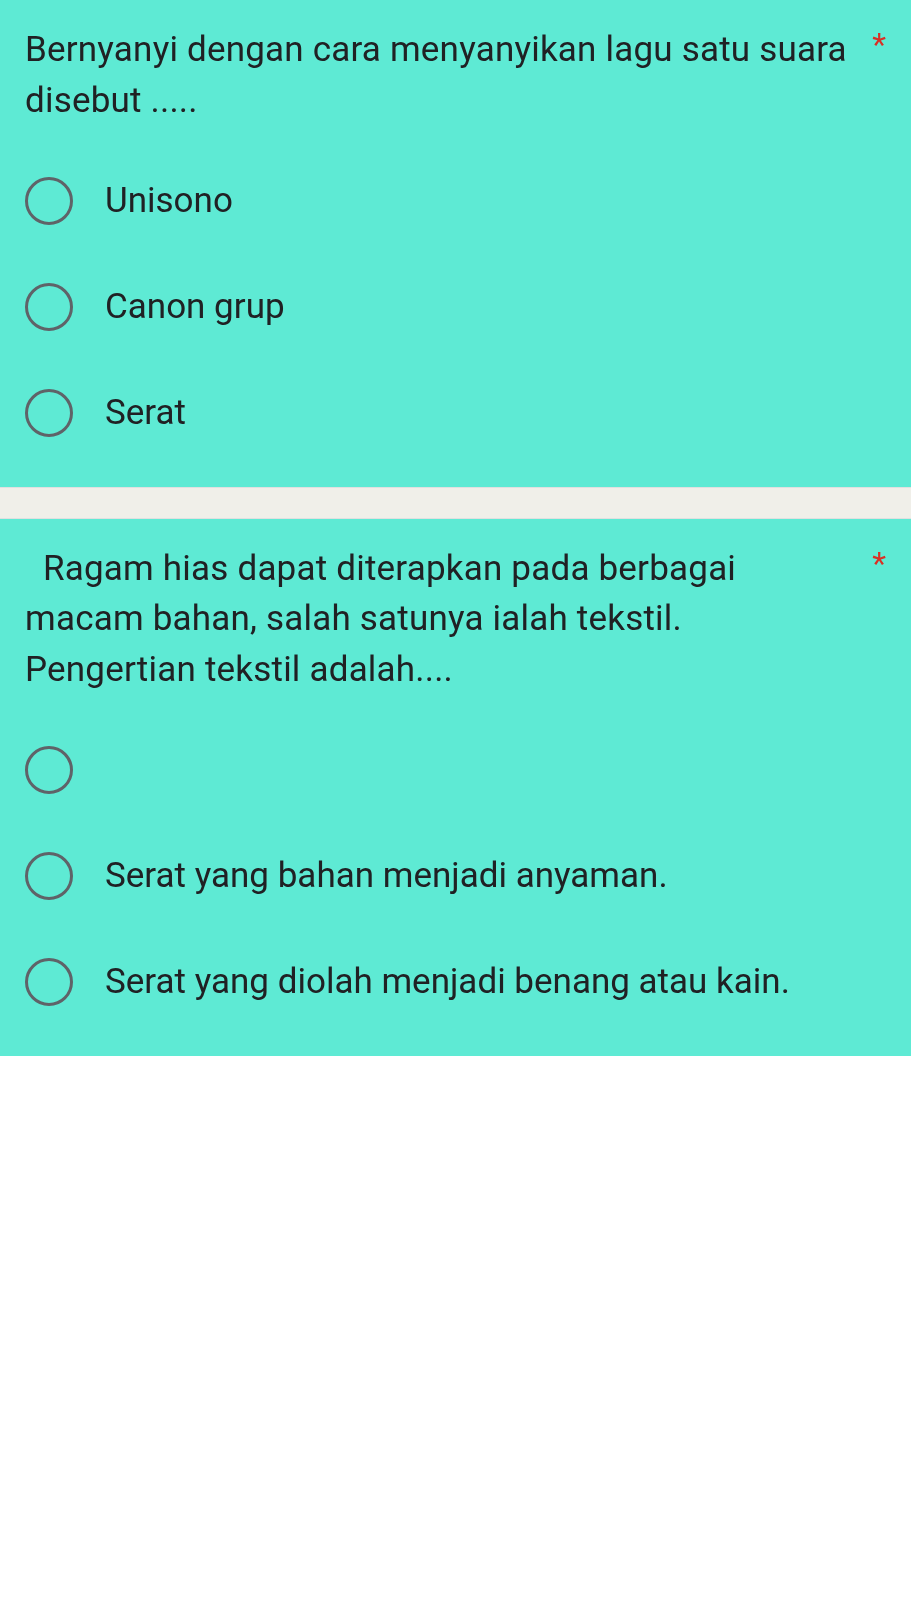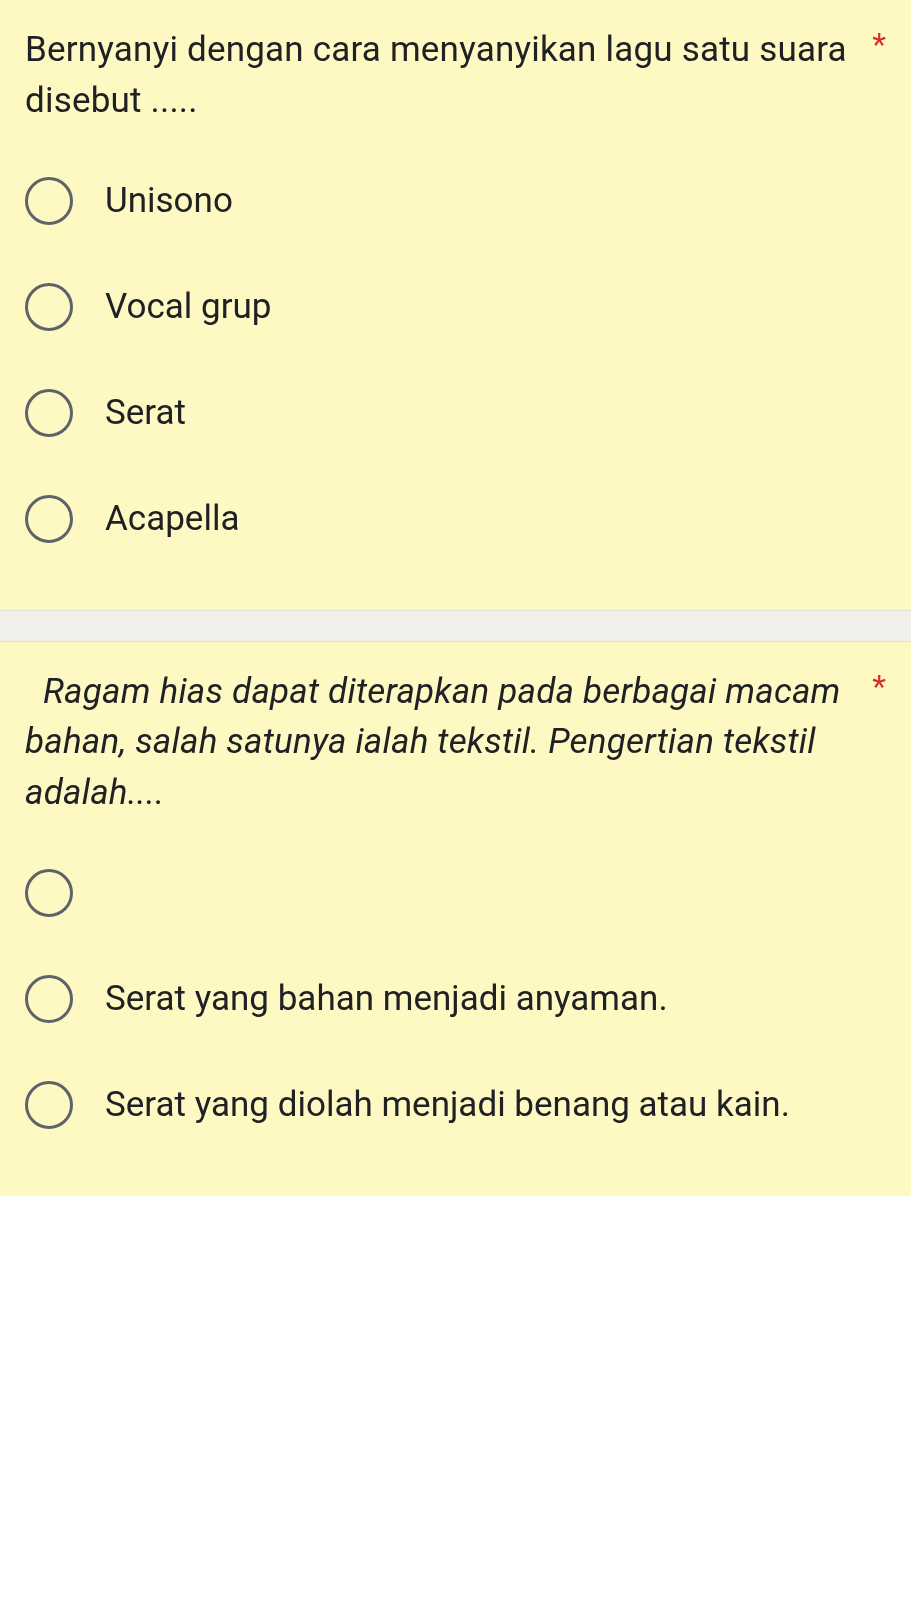--- a/index.html
+++ b/index.html
@@ -6,22 +6,22 @@
       margin: 0;
       padding: 0;
       box-sizing: border-box;
     }
     body {
       font-family: 'Roboto', 'Arial', sans-serif;
       background: #fff;
       width: 911px;
     }
     .question-card {
-      background: #fef9c3;
-      padding: 25px 25px 67px 25px;
+      background: #5eead4;
+      padding: 25px 25px 50px 25px;
     }
     .question-header {
       display: flex;
       align-items: flex-start;
       margin-bottom: 50px;
     }
     .question-text {
       font-size: 35px;
       color: #202124;
       line-height: 1.45;
@@ -58,47 +58,42 @@
       line-height: 1.35;
     }
     .divider {
       height: 32px;
       background: #f0efe9;
       border-top: 1px solid #e0e0e0;
       border-bottom: 1px solid #e0e0e0;
     }
     .question-text-indent {
       text-indent: 18px;
-      font-style: italic;
     }
   </style>
 </head>
 <body>
 
 <div class="question-card">
   <div class="question-header">
     <div class="question-text">Bernyanyi dengan cara menyanyikan lagu satu suara disebut .....</div>
     <div class="required-asterisk">*</div>
   </div>
   <div class="options">
     <label class="option">
       <span class="radio-circle"></span>
       <span class="option-label">Unisono</span>
     </label>
     <label class="option">
       <span class="radio-circle"></span>
-      <span class="option-label">Vocal grup</span>
+      <span class="option-label">Canon grup</span>
     </label>
     <label class="option">
       <span class="radio-circle"></span>
       <span class="option-label">Serat</span>
-    </label>
-    <label class="option">
-      <span class="radio-circle"></span>
-      <span class="option-label">Acapella</span>
     </label>
   </div>
 </div>
 
 <div class="divider"></div>
 
 <div class="question-card">
   <div class="question-header">
     <div class="question-text question-text-indent">Ragam hias dapat diterapkan pada berbagai macam bahan, salah satunya ialah tekstil. Pengertian tekstil adalah....</div>
     <div class="required-asterisk">*</div>

